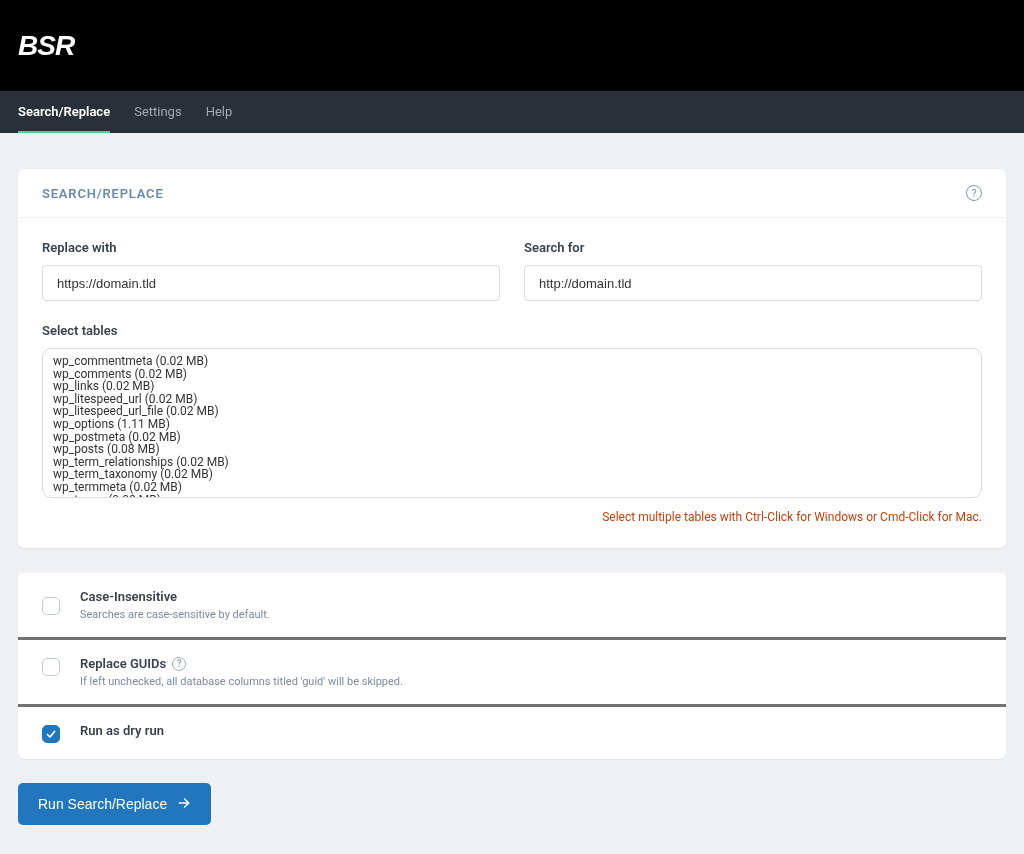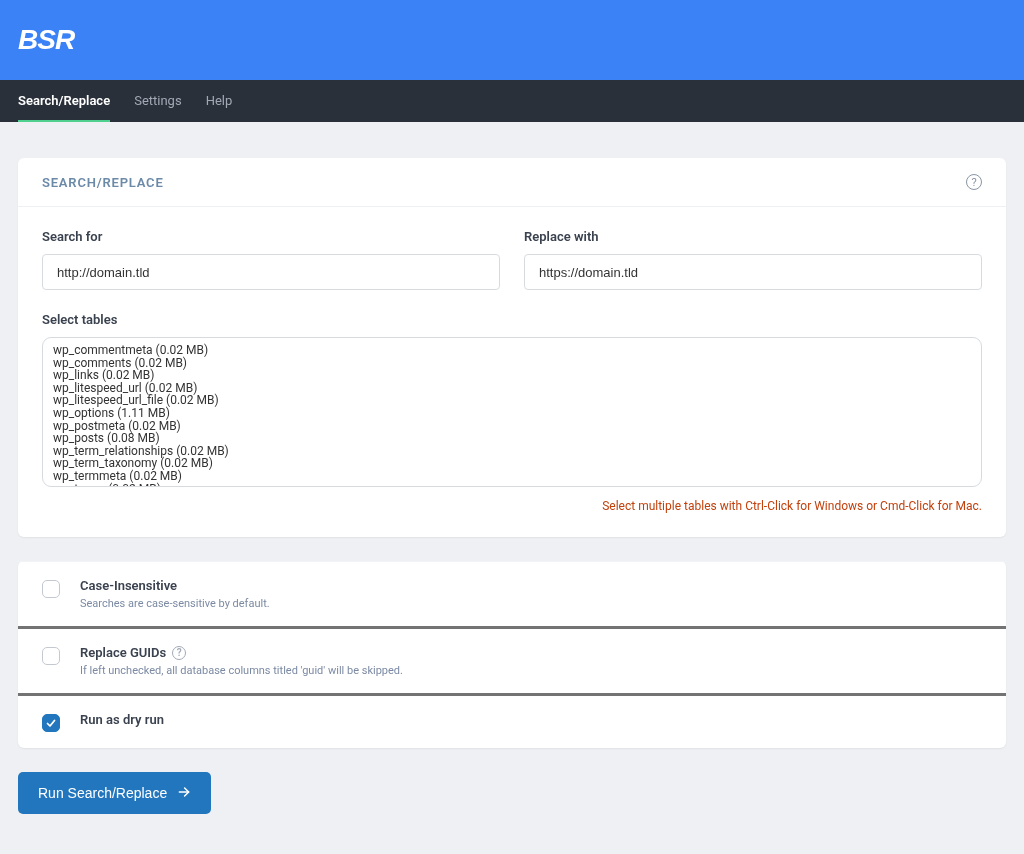--- a/index.html
+++ b/index.html
@@ -5,22 +5,22 @@
   * { box-sizing: border-box; margin: 0; padding: 0; }
   body {
     font-family: -apple-system, BlinkMacSystemFont, "Segoe UI", Roboto, Helvetica, Arial, sans-serif;
     background: #eef0f3;
     color: #333;
     width: 1024px;
     height: 854px;
     overflow: hidden;
   }
   .header {
-    background: #3b82f6;
-    height: 80px;
+    background: #000000;
+    height: 91px;
     display: flex;
     align-items: center;
     padding: 4px 18px;
   }
   .logo {
     color: #fff;
     font-weight: 900;
     font-size: 28px;
     letter-spacing: -1px;
     font-style: italic;
@@ -191,21 +191,21 @@
     height: 14px;
     border: 1.2px solid #a3aab5;
     border-radius: 50%;
     display: inline-flex;
     align-items: center;
     justify-content: center;
     font-size: 10px;
     color: #a3aab5;
   }
   .panel.settings .panel-header { border-bottom: none; }
-  .panel.settings .setting-row:first-of-type { border-top: 1px solid #f1f3f6; }
+  .panel.settings .setting-row:first-of-type { border-top: 1px solid #f1f3f6; align-items: center; }
 </style>
 </head>
 <body>
 
 <div class="header">
   <div class="logo">BSR</div>
 </div>
 
 <div class="navbar">
   <div class="nav-item active">Search/Replace</div>
@@ -216,26 +216,26 @@
 <div class="content">
 
   <div class="panel">
     <div class="panel-header">
       <div class="panel-title">SEARCH/REPLACE</div>
       <div class="help-icon">?</div>
     </div>
     <div class="panel-body">
       <div class="row">
         <div class="col">
+          <label class="label">Replace with</label>
+          <input class="input" type="text" value="https://domain.tld" style="">
+        </div>
+        <div class="col">
           <label class="label">Search for</label>
           <input class="input" type="text" value="http://domain.tld" style="">
-        </div>
-        <div class="col">
-          <label class="label">Replace with</label>
-          <input class="input" type="text" value="https://domain.tld" style="">
         </div>
       </div>
       <label class="label">Select tables</label>
       <div class="select-box" id="tables-list">
           <div class="opt">wp_commentmeta (0.02 MB)</div>
           <div class="opt">wp_comments (0.02 MB)</div>
           <div class="opt">wp_links (0.02 MB)</div>
           <div class="opt">wp_litespeed_url (0.02 MB)</div>
           <div class="opt">wp_litespeed_url_file (0.02 MB)</div>
           <div class="opt">wp_options (1.11 MB)</div>

